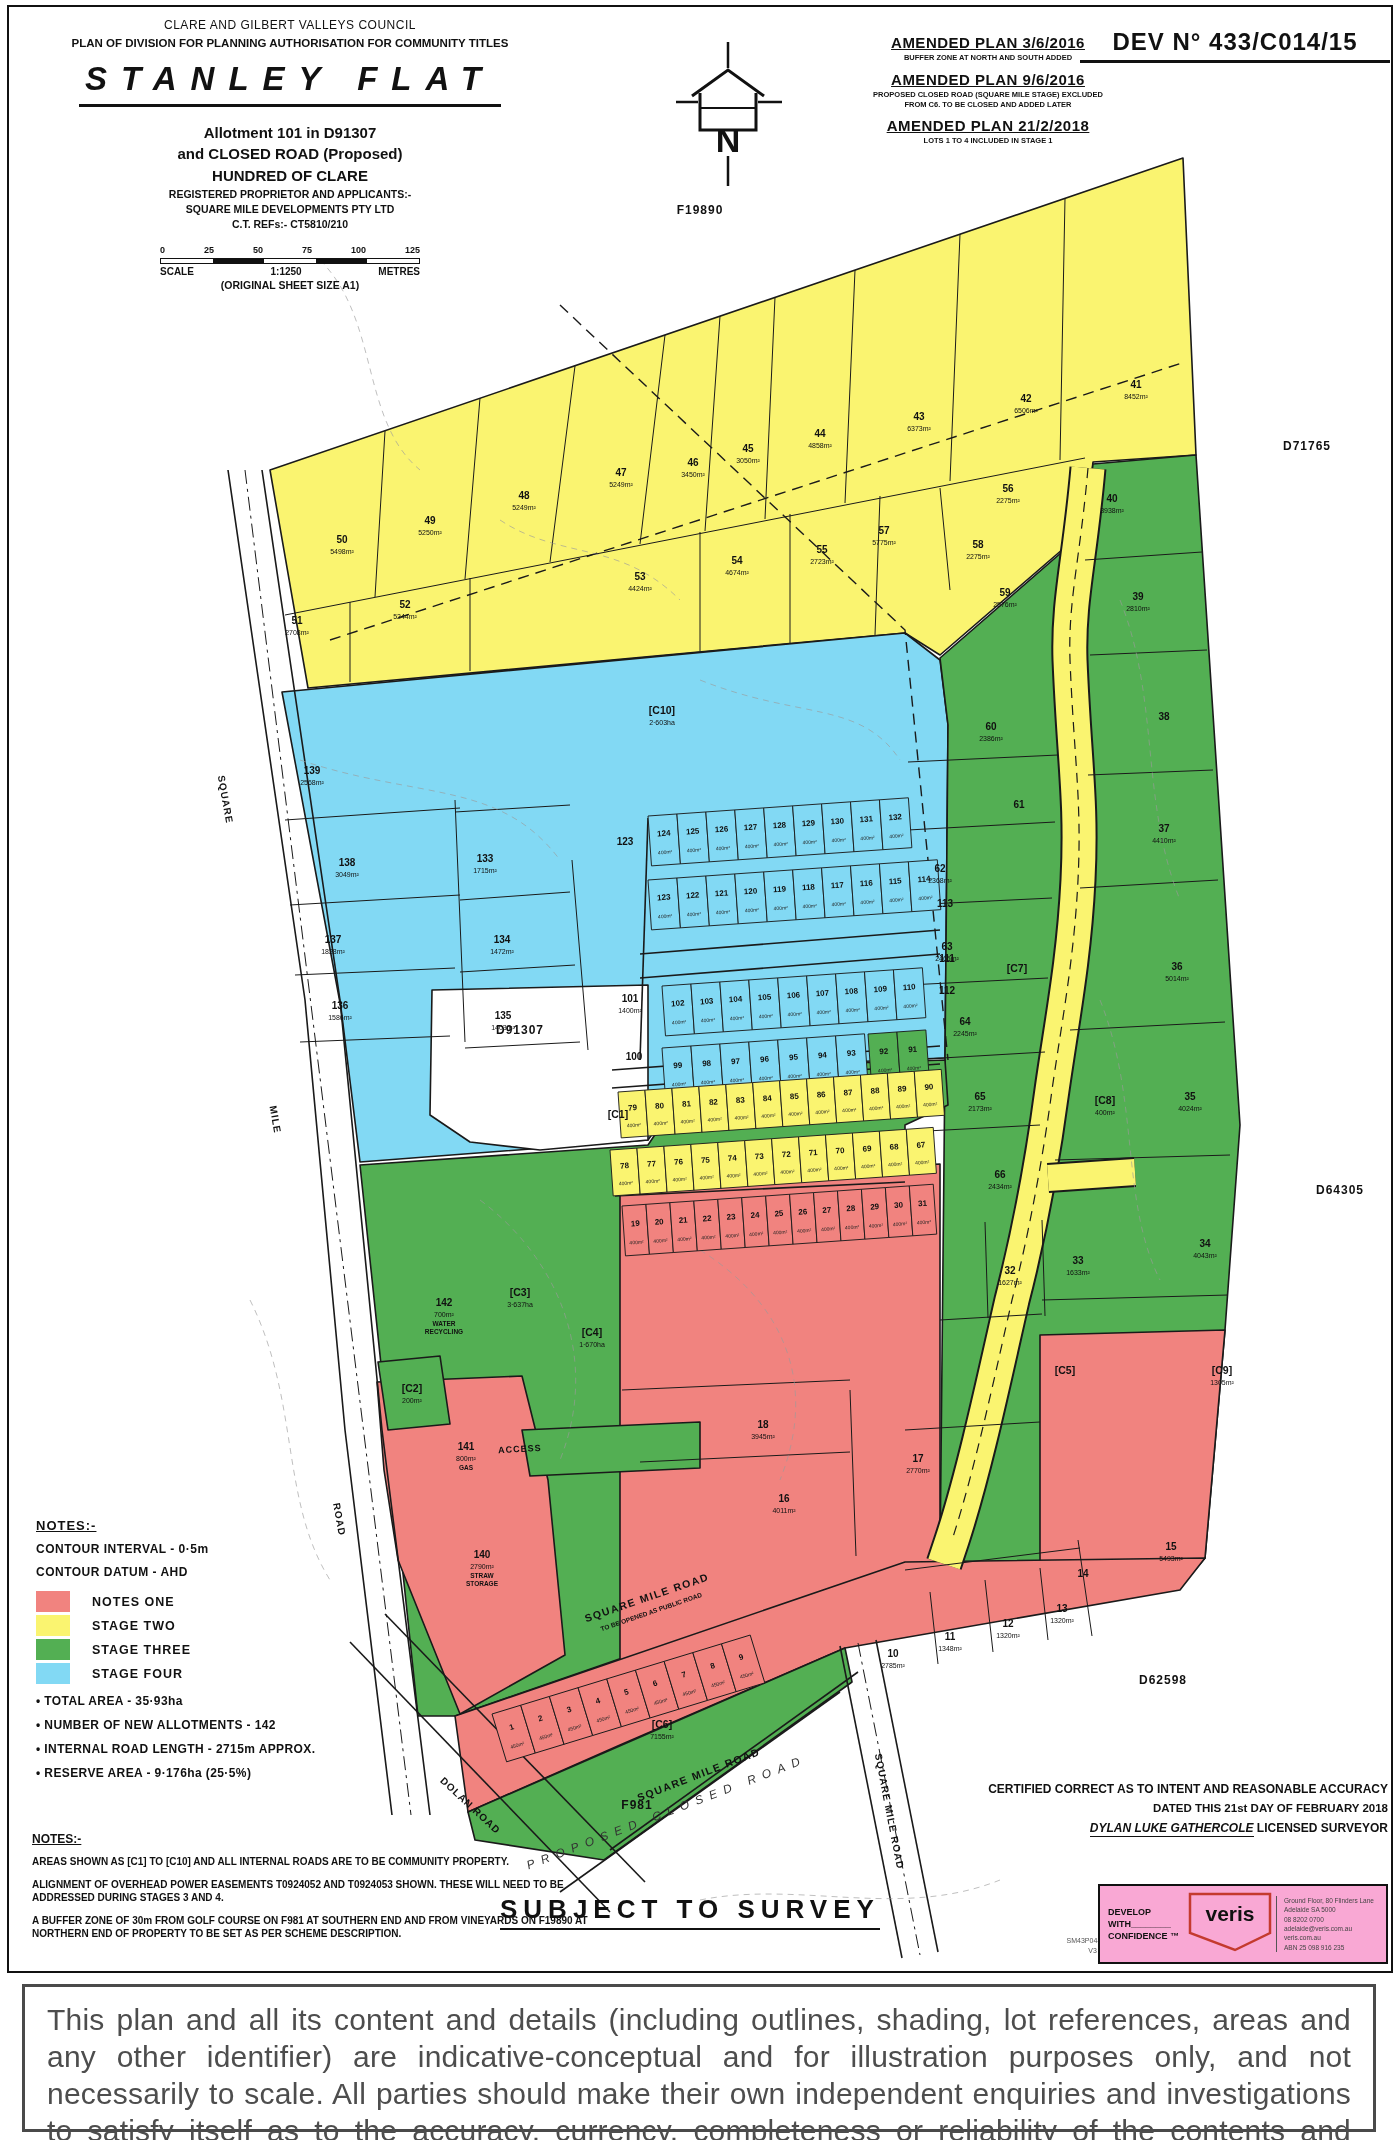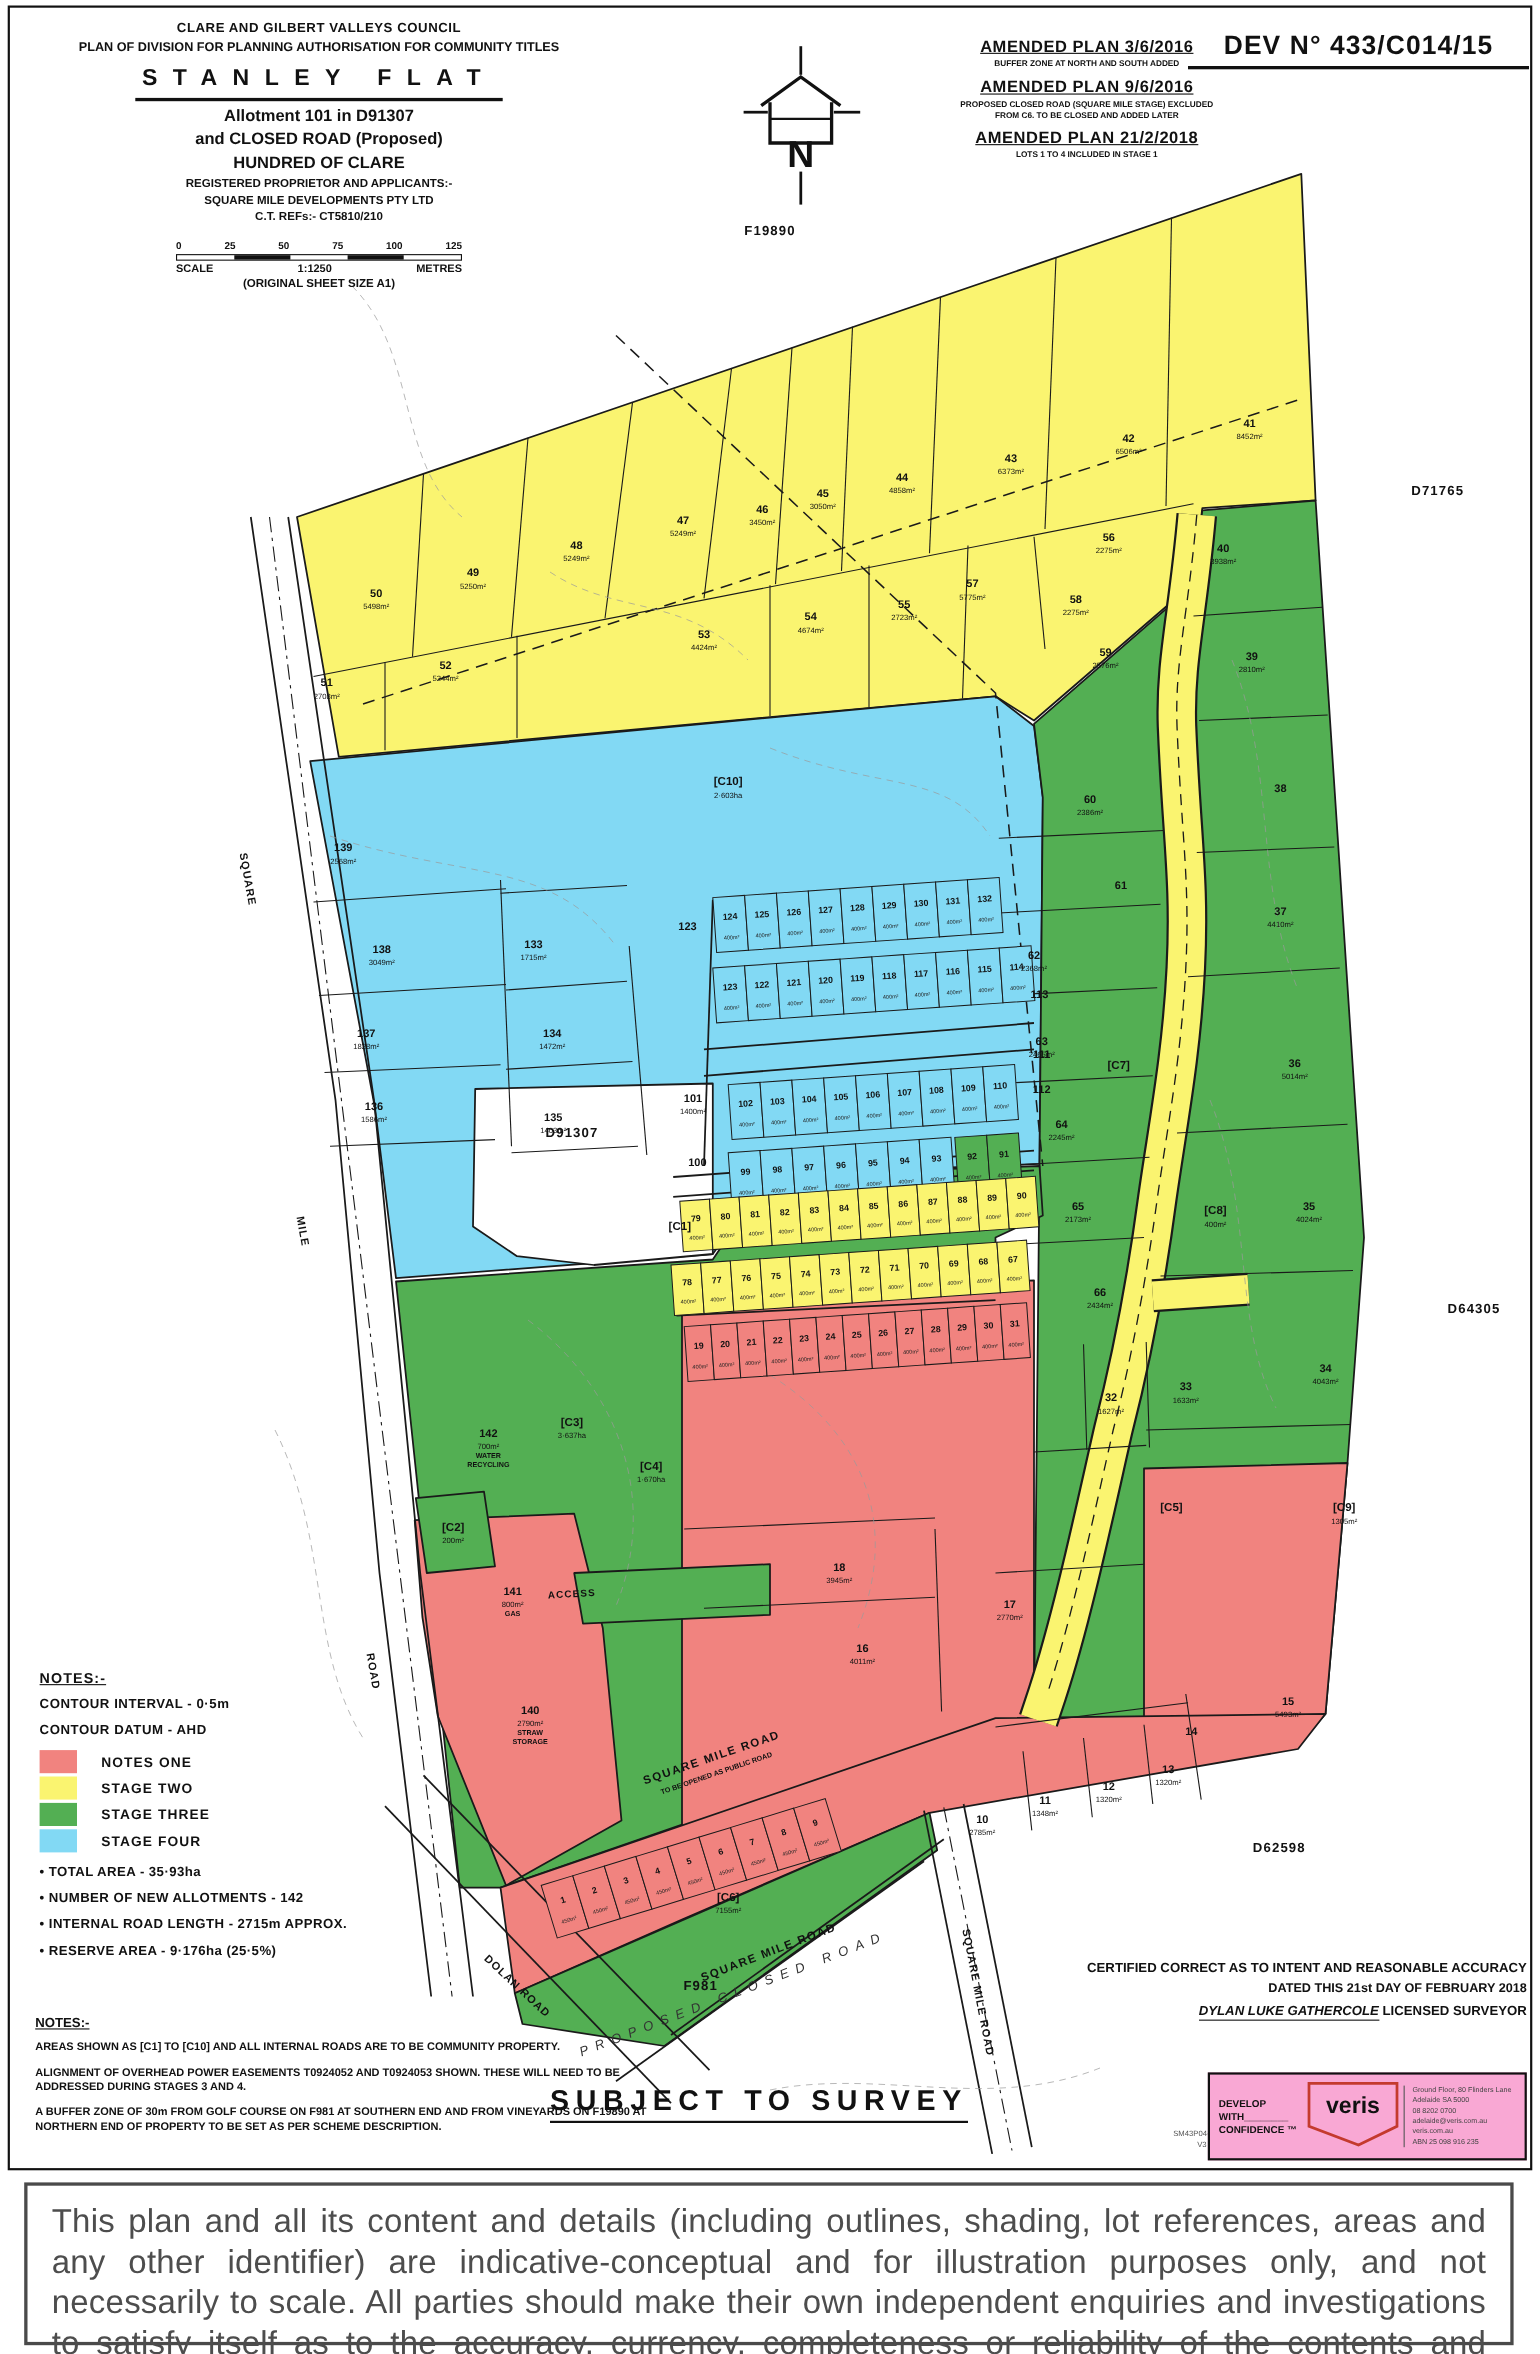--- a/index.html
+++ b/index.html
@@ -2,24 +2,24 @@
 <html style="--s1: #F1837F; --s2: #FAF470; --s3: #53AF53; --s4: #82D9F4;"><head>
 <meta charset="utf-8">
 <style>
   html,body{margin:0;padding:0;background:#fff;}
   *{box-sizing:border-box;}
   .sheet{position:relative;width:1400px;height:2140px;background:#fff;overflow:hidden;
          font-family:"Liberation Sans",sans-serif;color:#111;}
   .abs{position:absolute;}
   
   .title-block{left:55px;top:18px;width:470px;text-align:center;line-height:1.25;}
-  .tb-l1{font-size:12px;font-weight:bold;letter-spacing:.5px;}
+  .tb-l1{font-size:12px;font-weight:normal;letter-spacing:.5px;}
   .tb-l2{font-size:11.5px;font-weight:bold;margin-top:3px;}
-  .tb-title{font-size:21px;font-weight:bold;letter-spacing:15px;margin:8px auto 2px;
-            display:inline-block;border-bottom:3px solid #111;padding:0 6px 4px;}
+  .tb-title{font-size:33px;font-weight:bold;letter-spacing:15px;margin:8px auto 14px;
+            display:inline-block;border-bottom:3px solid #111;padding:0 6px 4px;font-style:italic;}
   .tb-sub{font-size:15px;font-weight:600;margin-top:3px;}
   .tb-reg{font-size:10.5px;font-weight:600;margin-top:2px;}
   .tb-reg:first-of-type{margin-top:10px;}
   .scalebar{width:260px;margin:14px auto 0;}
   .scale-nums{display:flex;justify-content:space-between;font-size:9px;font-weight:600;margin-bottom:1px;}
   .bar{display:flex;height:6px;border:1px solid #111;}
   .bar span{flex:1;}
   .bar span:nth-child(2),.bar span:nth-child(4){background:#111;}
   .scale-row{display:flex;justify-content:space-between;font-size:10px;font-weight:600;margin-top:2px;}
   .sheet-size{font-size:10.5px;font-weight:700;margin-top:1px;}

